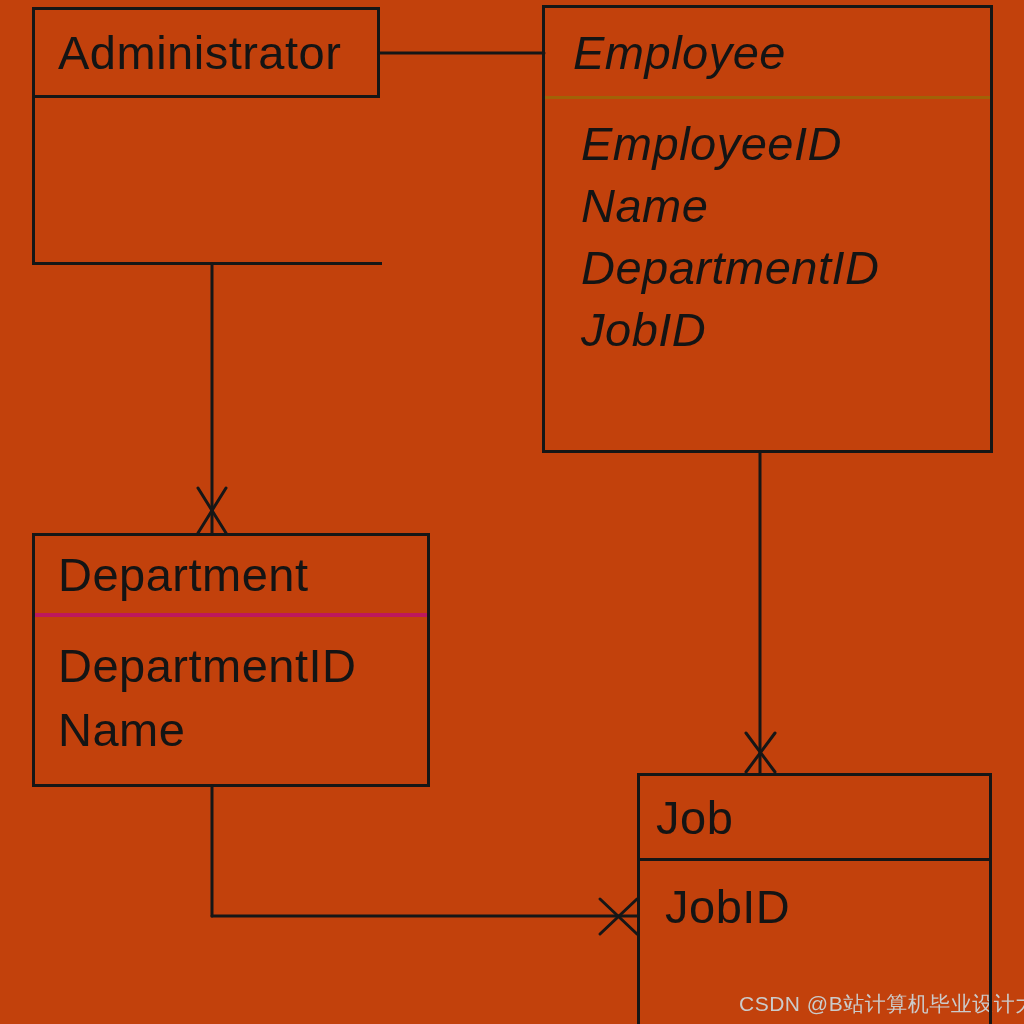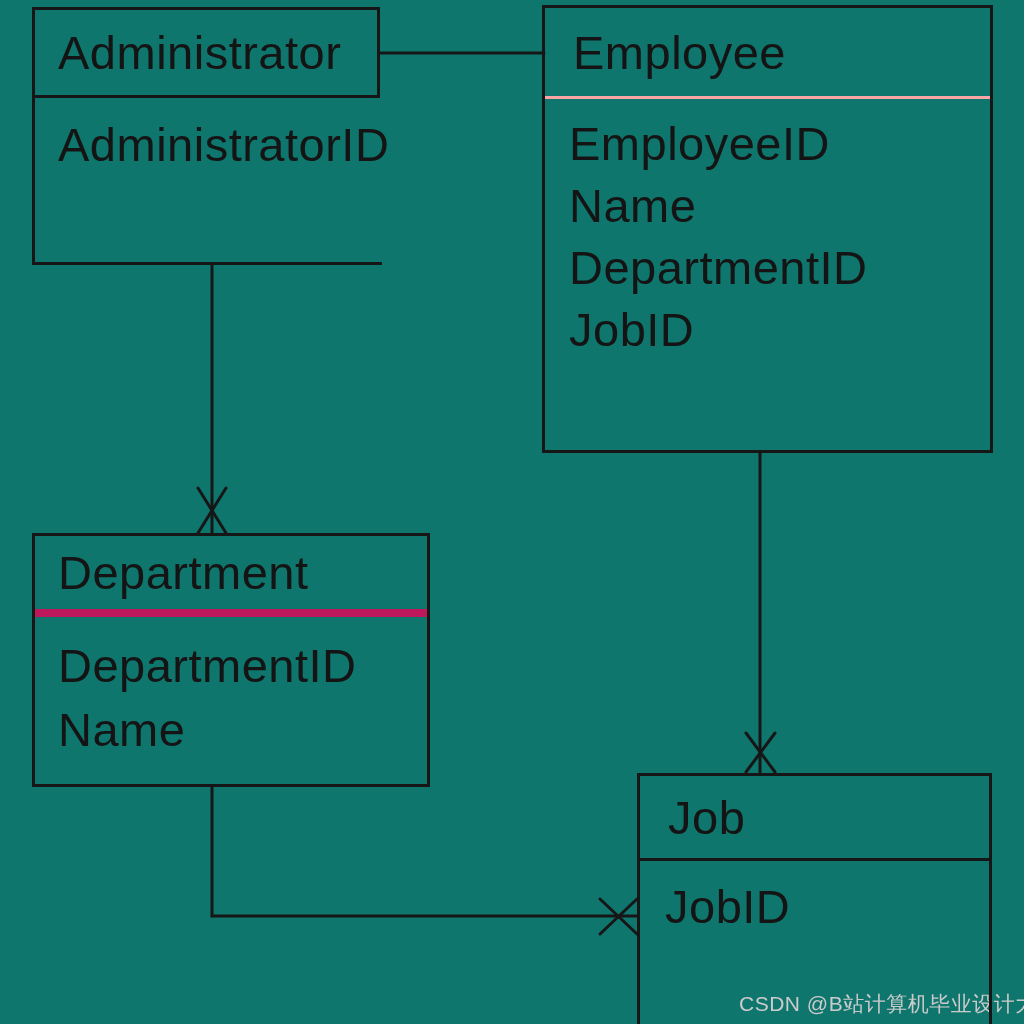--- a/index.html
+++ b/index.html
@@ -4,21 +4,21 @@
 <style>
   html, body {
     margin: 0;
     padding: 0;
     background: #ffffff;
   }
   .canvas {
     position: relative;
     width: 1024px;
     height: 1024px;
-    background: #0f766e;
+    background: #c2410c;
     overflow: hidden;
     font-family: "Liberation Sans", sans-serif;
     color: #141414;
   }
   .entity {
     position: absolute;
     box-sizing: border-box;
     background: transparent;
     z-index: 2;
   }
@@ -52,54 +52,56 @@
     line-height: 62px;
   }
 
   
   .e-employee {
     left: 542px; top: 5px; width: 451px; height: 448px;
     border: 3px solid #161616;
   }
   .e-employee .entity-header {
     height: 91px;
-    border-bottom: 3px solid #fca5a5;
+    border-bottom: 3px solid #a16207;
     padding-left: 28px;
+    font-style: italic;
   }
   .e-employee .entity-fields {
-    padding-left: 24px; padding-top: 14px;
+    padding-left: 36px; padding-top: 14px;
     line-height: 62px;
+    font-style: italic;
   }
 
   
   .e-department {
     left: 32px; top: 533px; width: 398px; height: 254px;
     border: 3px solid #161616;
   }
   .e-department .entity-header {
     height: 81px;
-    border-bottom: 8px solid #be185d;
+    border-bottom: 4px solid #be185d;
     padding-left: 23px;
   }
   .e-department .entity-fields {
     padding-left: 23px; padding-top: 17px;
     line-height: 64px;
   }
 
   
   .e-job {
     left: 637px; top: 773px; width: 355px; height: 262px;
     border-left: 3px solid #161616;
     border-top: 3px solid #161616;
     border-right: 3px solid #161616;
   }
   .e-job .entity-header {
     height: 85px;
     border-bottom: 3px solid #161616;
-    padding-left: 28px;
+    padding-left: 16px;
   }
   .e-job .entity-fields {
     padding-left: 25px; padding-top: 15px;
     line-height: 62px;
   }
 
   .connector-layer {
     position: absolute;
     left: 0; top: 0;
     width: 1024px; height: 1024px;
@@ -142,21 +144,20 @@
     <line x1="212" y1="786" x2="212" y2="916"></line>
     <line x1="212" y1="916" x2="637" y2="916"></line>
     <line x1="600" y1="899" x2="637" y2="934"></line>
     <line x1="600" y1="934" x2="637" y2="899"></line>
   </svg>
 
   <div class="entity entity-header e-admin-header">
     <span>Administrator</span>
   </div>
   <div class="entity entity-fields e-admin-body">
-    <span class="field">AdministratorID</span>
   </div>
 
   <div class="entity e-employee">
     <div class="entity-header">
       <span>Employee</span>
     </div>
     <div class="entity-fields">
       <span class="field">EmployeeID</span>
       <span class="field">Name</span>
       <span class="field">DepartmentID</span>

